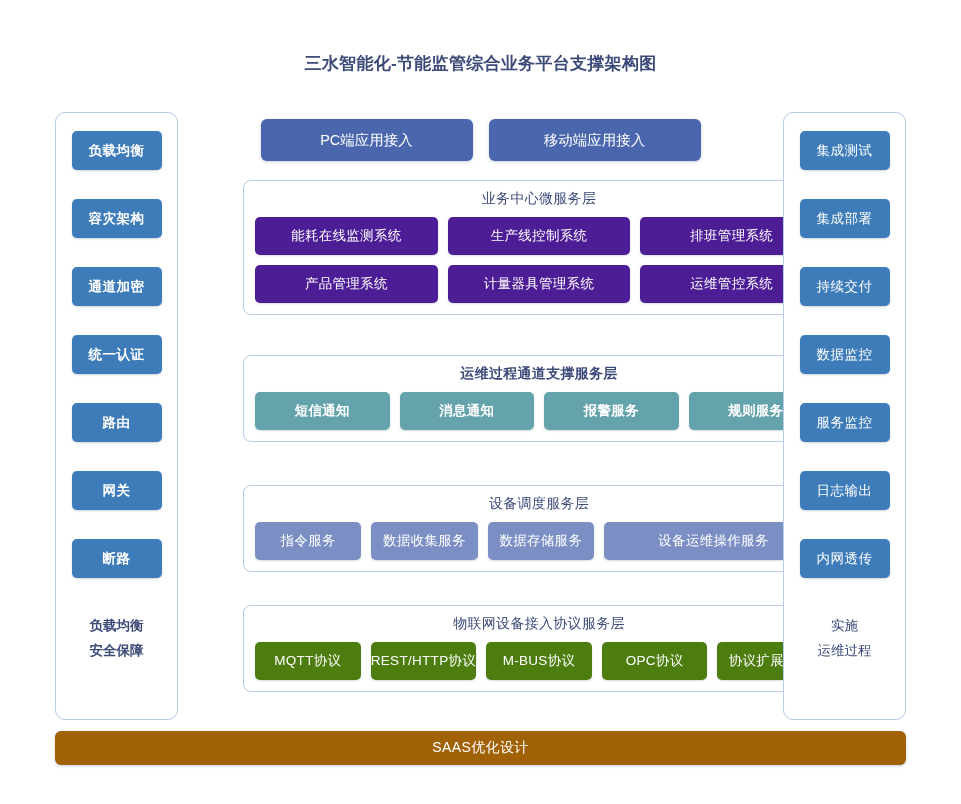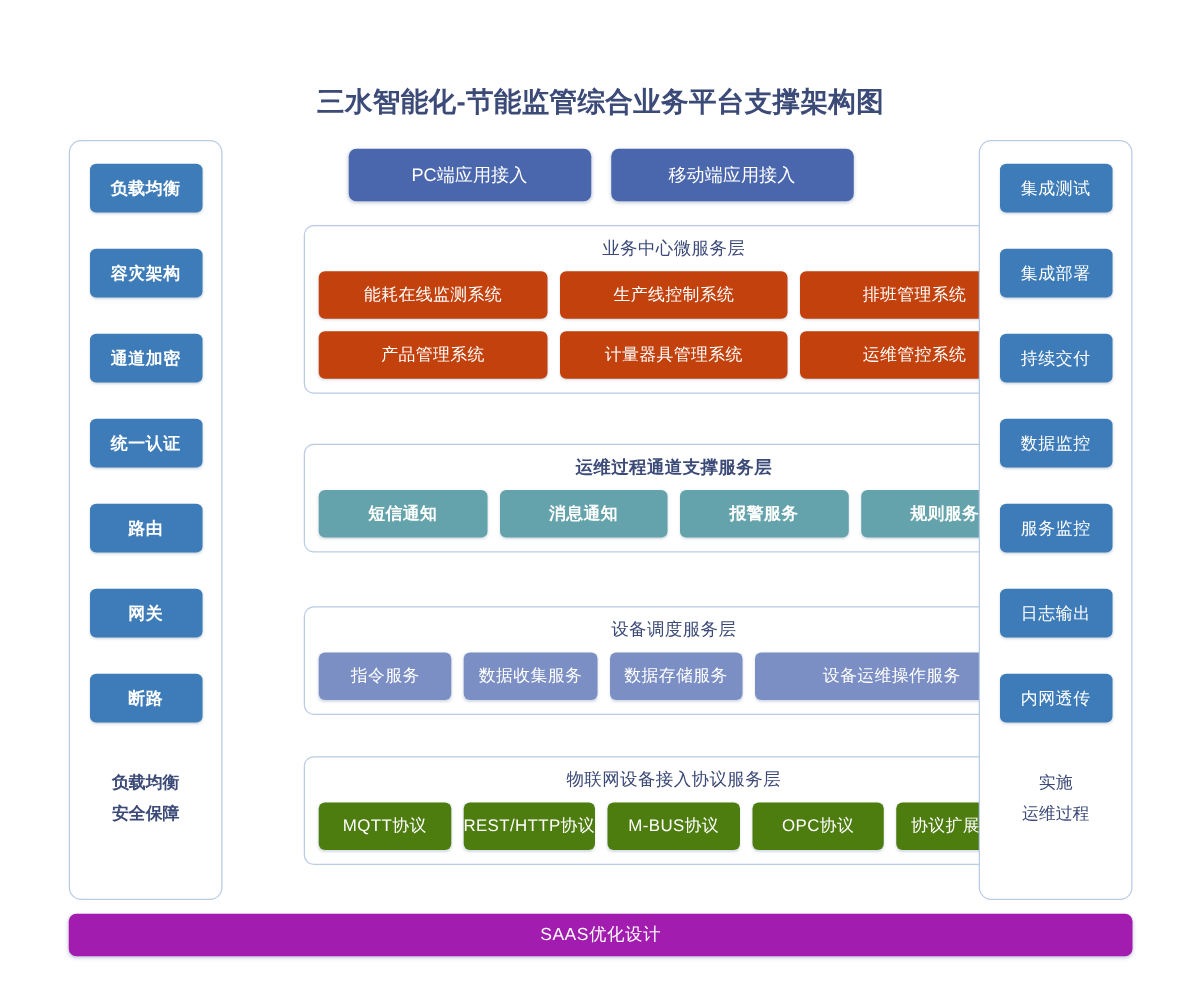--- a/index.html
+++ b/index.html
@@ -22,25 +22,24 @@
     box-sizing: border-box;
   }
 
   
   .title {
     position: absolute;
     top: 52px;
     left: 0;
     width: 961px;
     text-align: center;
-    font-size: 22px;
+    font-size: 17px;
     font-weight: bold;
     color: #3c4a78;
     letter-spacing: 0.3px;
-    margin-top: 15px;
   }
 
   
   .frame {
     position: absolute;
     top: 112px;
     left: 55px;
     width: 851px;
     height: 608px;
   }
@@ -96,21 +95,21 @@
   }
 
   
   .access-row {
     display: flex;
     justify-content: center;
     gap: 16px;
     padding-top: 7px;
   }
   .access-btn {
-    width: 194px;
+    width: 212px;
     height: 42px;
     background: #4a66ad;
     border-radius: 6px;
     color: #ffffff;
     font-size: 14.5px;
     display: flex;
     align-items: center;
     justify-content: center;
     box-shadow: 0 1px 3px rgba(60,80,140,0.3);
   }
@@ -152,35 +151,35 @@
     white-space: nowrap;
     letter-spacing: 0.3px;
   }
 
   
   #layer-business { top: 68px; }
   #layer-ops      { top: 243px; font-weight: bold; }
   #layer-device   { top: 373px; }
   #layer-iot      { top: 493px; }
 
-  .c-business { background: #c2410c; }
+  .c-business { background: #4c1d95; }
   .c-ops      { background: #64a3ab; }
   .c-device   { background: #7b8fc4; }
   .c-iot      { background: #4d7c0f; }
 
   .tile.wide-2 { flex: 2.06 1 0; }
 
   
   .saas-bar {
     position: absolute;
     left: 55px;
     top: 731px;
     width: 851px;
     height: 34px;
-    background: #a21caf;
+    background: #a16207;
     border-radius: 6px;
     color: #ffffff;
     font-size: 14px;
     display: flex;
     align-items: center;
     justify-content: center;
     box-shadow: 0 1px 3px rgba(60,80,140,0.3);
     letter-spacing: 0.4px;
   }
 </style>

